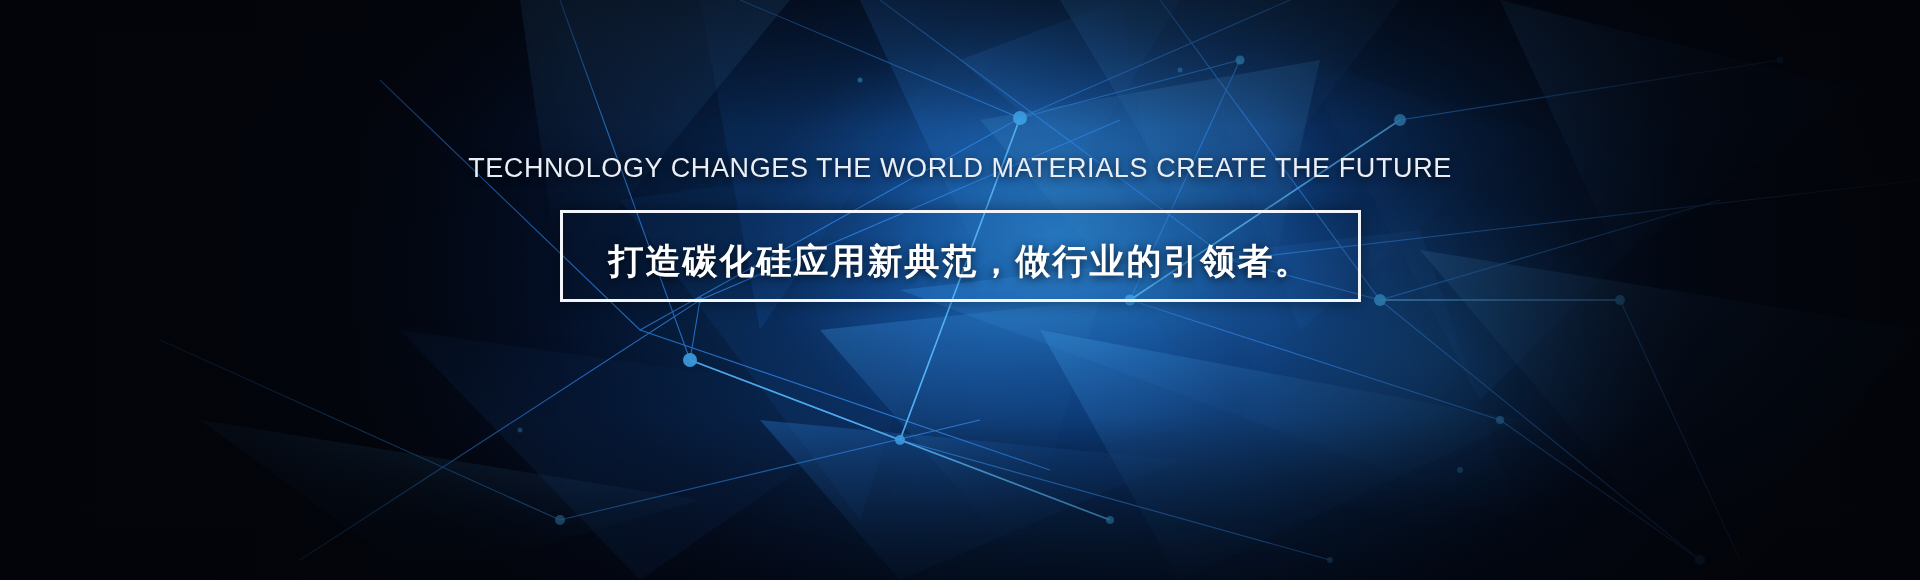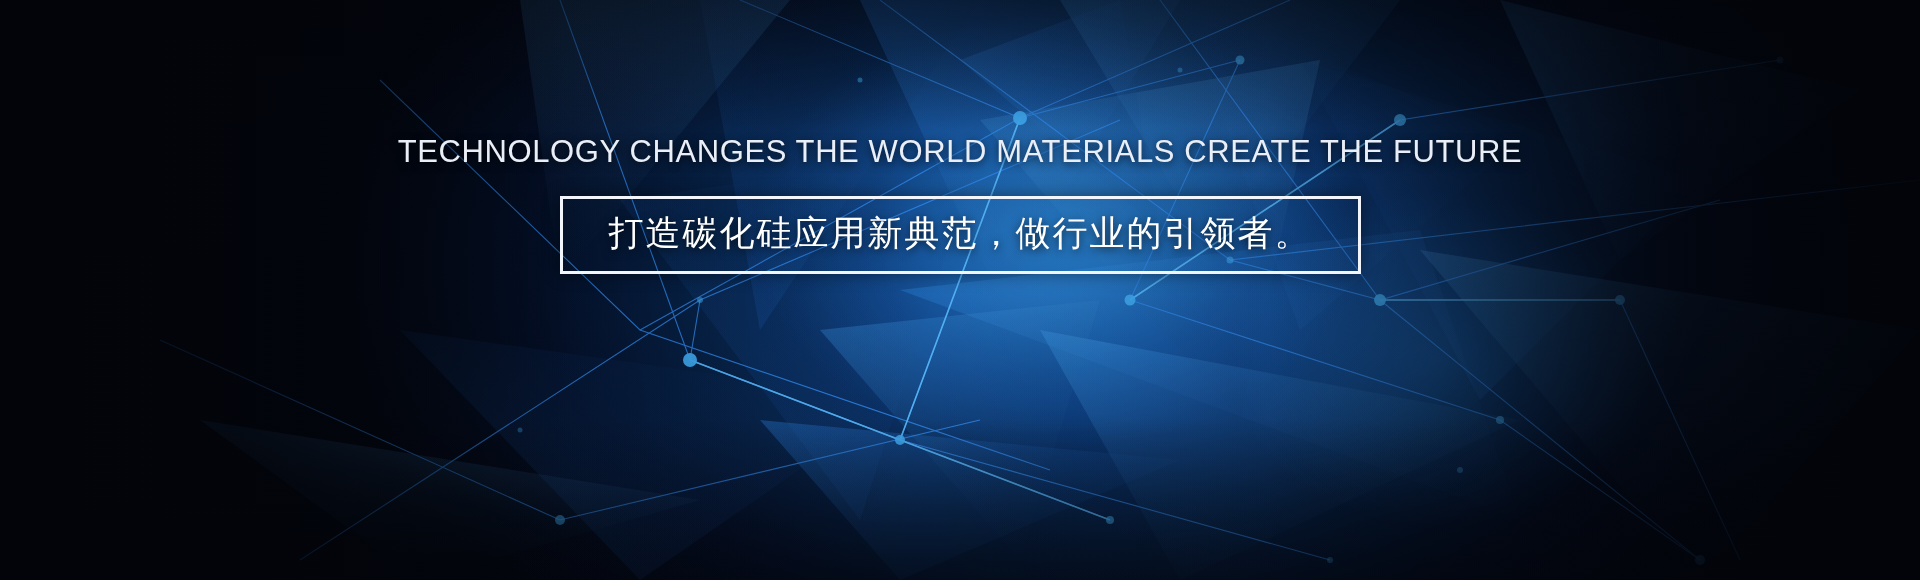--- a/index.html
+++ b/index.html
@@ -87,43 +87,44 @@
   }
   .hl-silver {
     color: #cfe0f5;
     background: linear-gradient(180deg, #eef4fc 0%, #c3d6ef 38%, #8fb0d8 70%, #6d93c4 100%);
     -webkit-background-clip: text;
     background-clip: text;
     -webkit-text-fill-color: transparent;
   }
 
   .subline {
-    margin-top: 12px;
-    font-size: 31px;
+    margin-top: 31px;
+    font-size: 27px;
     letter-spacing: 0.6px;
     color: #e9eef7;
     white-space: nowrap;
     font-weight: 400;
     text-shadow: 0 2px 8px rgba(0,0,0,0.75);
   }
 
   .slogan-box {
     margin-top: 26px;
     border: 3px solid #f2f6fc;
     padding: 14px 46px 18px 46px;
     box-shadow: 0 0 16px rgba(0,0,0,0.45);
   }
   .slogan-text {
     font-size: 35px;
-    font-weight: normal;
+    font-weight: bold;
     color: #ffffff;
     letter-spacing: 2px;
     white-space: nowrap;
     line-height: 1.15;
     text-shadow: 0 2px 10px rgba(0,0,0,0.8);
+    margin-top: 14px;
   }
 </style>
 </head>
 <body>
 
 <div class="banner">
 
   <div class="bg-base"></div>
 
   <svg class="bg-svg" viewBox="0 0 1920 580" preserveAspectRatio="none">

